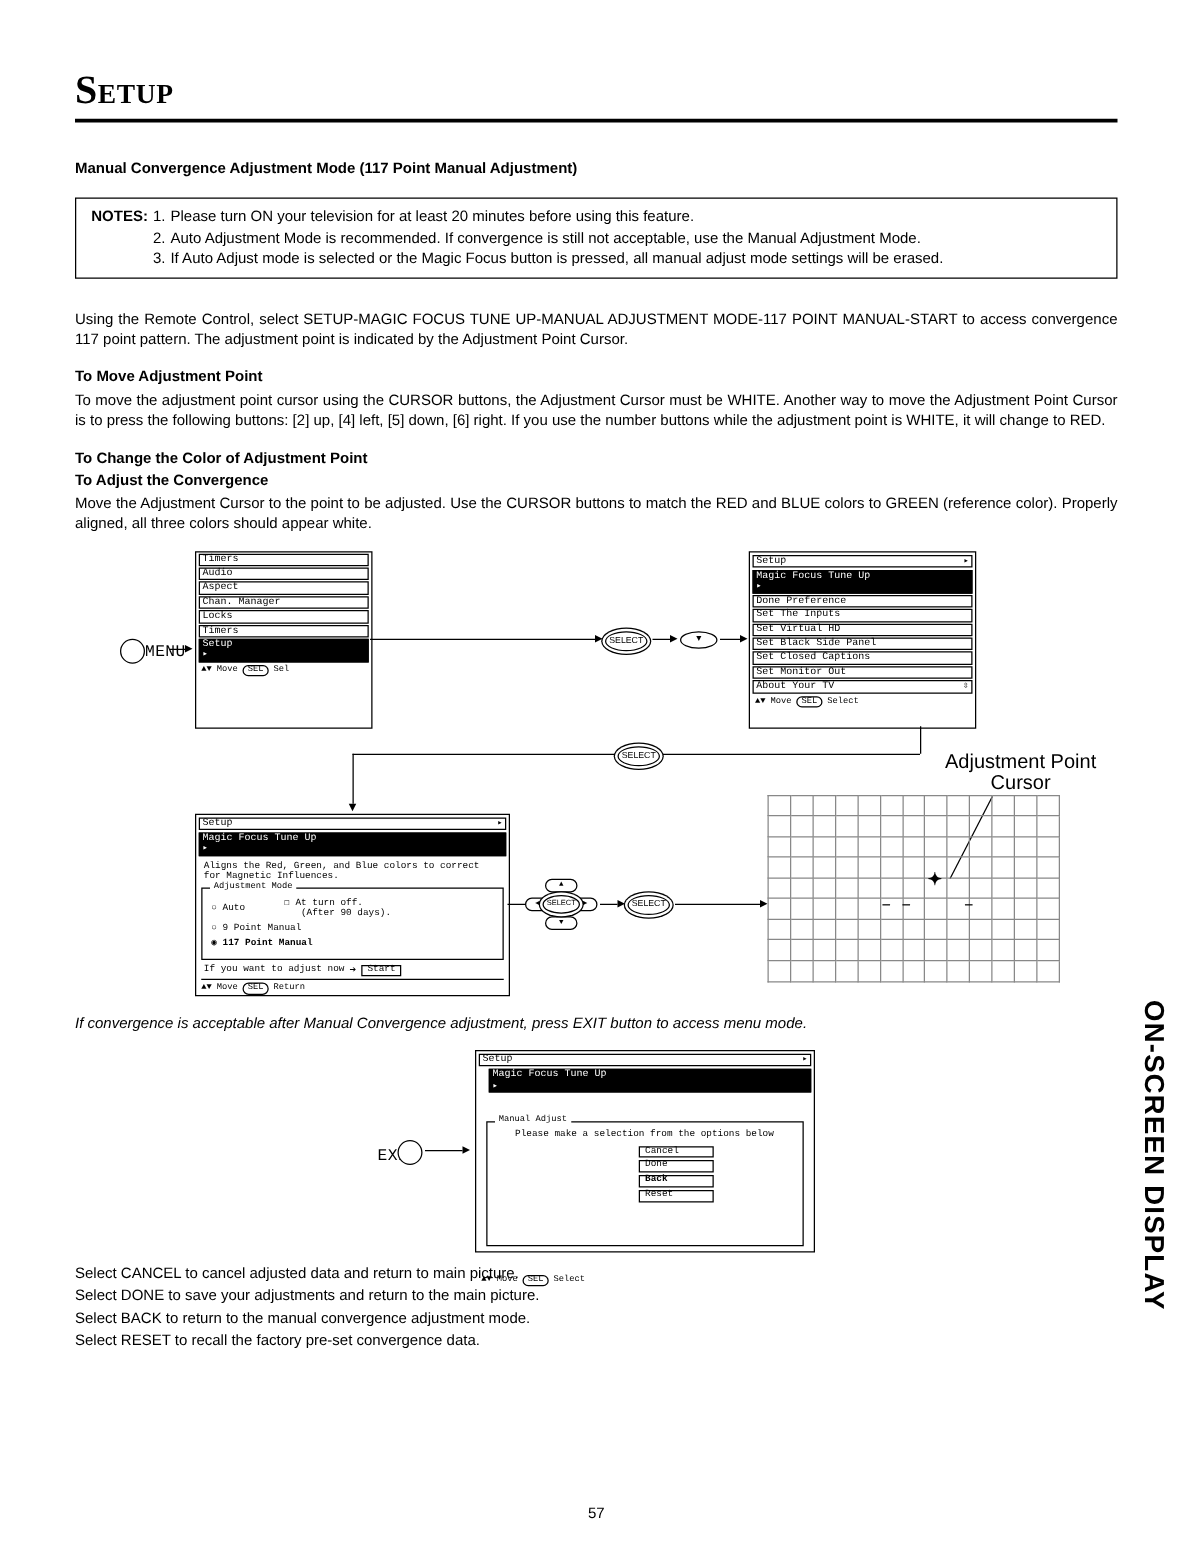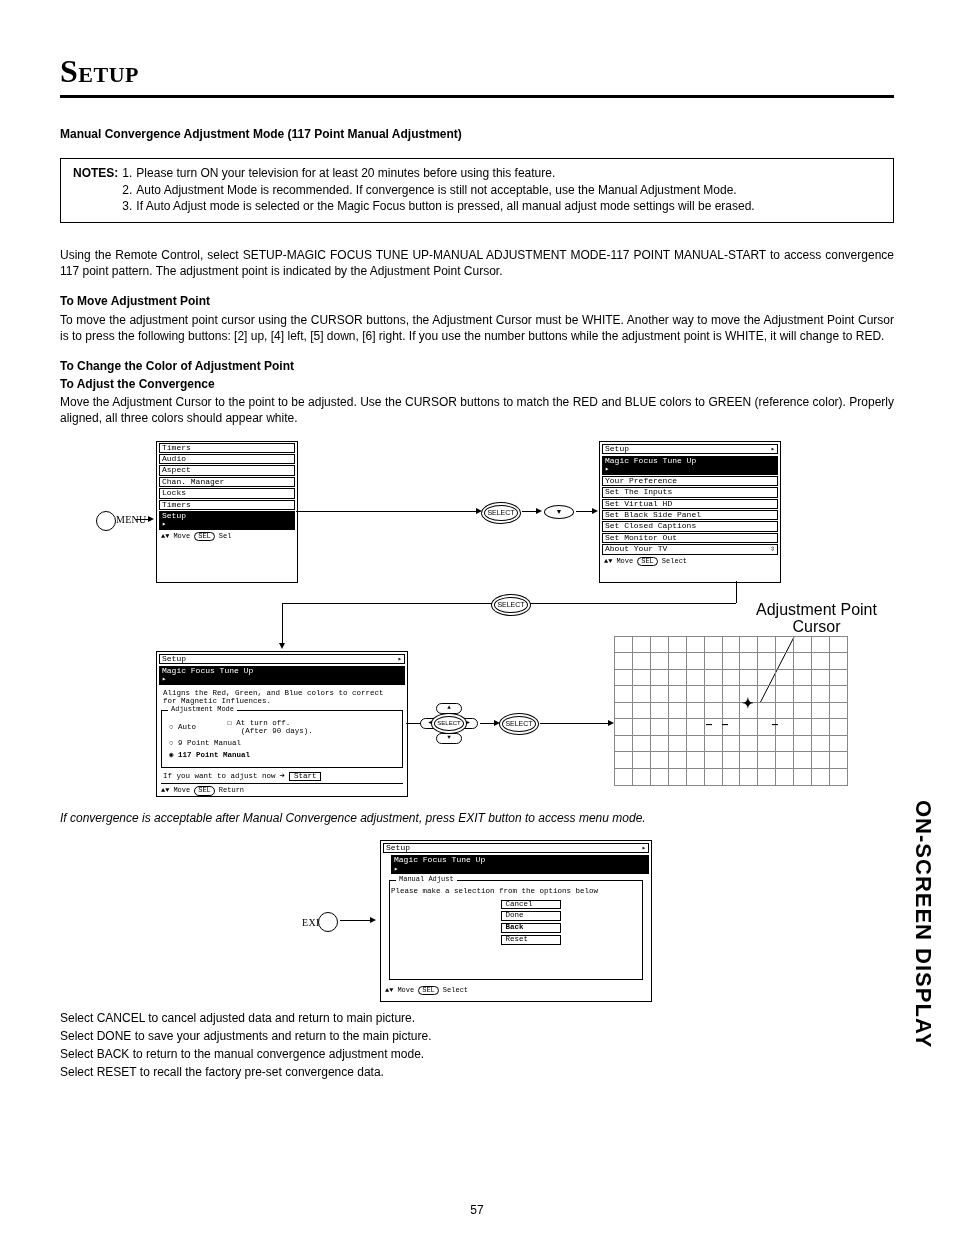--- a/index.html
+++ b/index.html
@@ -119,22 +119,22 @@
   .arrow-line.h { border-top: 1px solid #000; height: 0; }
   .arrow-line.v { border-left: 1px solid #000; width: 0; }
   .arrow-head-r { position: absolute; width:0;height:0;border-top:3px solid transparent;border-bottom:3px solid transparent;border-left:6px solid #000; }
   .arrow-head-d { position: absolute; width:0;height:0;border-left:3px solid transparent;border-right:3px solid transparent;border-top:6px solid #000; }
   .circle-btn {
     position:absolute; border:1.5px solid #000; border-radius:50%;
     width:18px;height:18px; background:#fff;
   }
   .label {
     position:absolute;
-    font-family: Liberation Serif, serif;
-    font-size: 10px;
+    font-family: Liberation Mono, monospace;
+    font-size: 13px;
     letter-spacing: 0.3px;
   }
 
   
   .grid-box {
     position:absolute;
     width: 234px; height: 150px;
     left: 558px; top: 195px;
   }
   .grid-box table {
@@ -296,21 +296,21 @@
     <div class="osd" style="left:543px; top:0; width:180px; height:140px;">
       <div class="hdr">
           <span class="osd-title">Setup</span>
           <span class="arrow-r"></span>
         </div>
       <div class="row-hi">
           <span>Magic Focus Tune Up</span>
           <span class="arrow-r"></span>
         </div>
       <div class="row">
-          <span>Your Preference</span>
+          <span>Done Preference</span>
         </div>
       <div class="row">
           <span>Set The Inputs</span>
         </div>
       <div class="row">
           <span>Set Virtual HD</span>
         </div>
       <div class="row">
           <span>Set Black Side Panel</span>
         </div>
@@ -562,21 +562,21 @@
 
     <div class="osd" style="left:320px; top:0; width:270px; height:160px;">
       <div class="hdr">
           <span class="osd-title">Setup</span>
           <span class="arrow-r"></span>
         </div>
       <div class="row-hi" style="margin-left:10px;">
           <span>Magic Focus Tune Up</span>
           <span class="arrow-r"></span>
         </div>
-      <div class="group-legend" style="margin:6px 8px; padding:6px 6px 6px 1px; min-height:86px;">
+      <div class="group-legend" style="margin:23px 8px; padding:6px 6px 6px 22px; min-height:86px;">
         <div class="legend-title">Manual Adjust</div>
         <div class="desc-text" style="margin:0 0 4px 0;">Please make a selection from the options below</div>
         <div style="margin-left:34px;">
           <div class="opt-btn">Cancel</div>
           <div class="opt-btn">Done</div>
           <div class="opt-btn sel">Back</div>
           <div class="opt-btn">Reset</div>
         </div>
       </div>
       <div class="foot">

